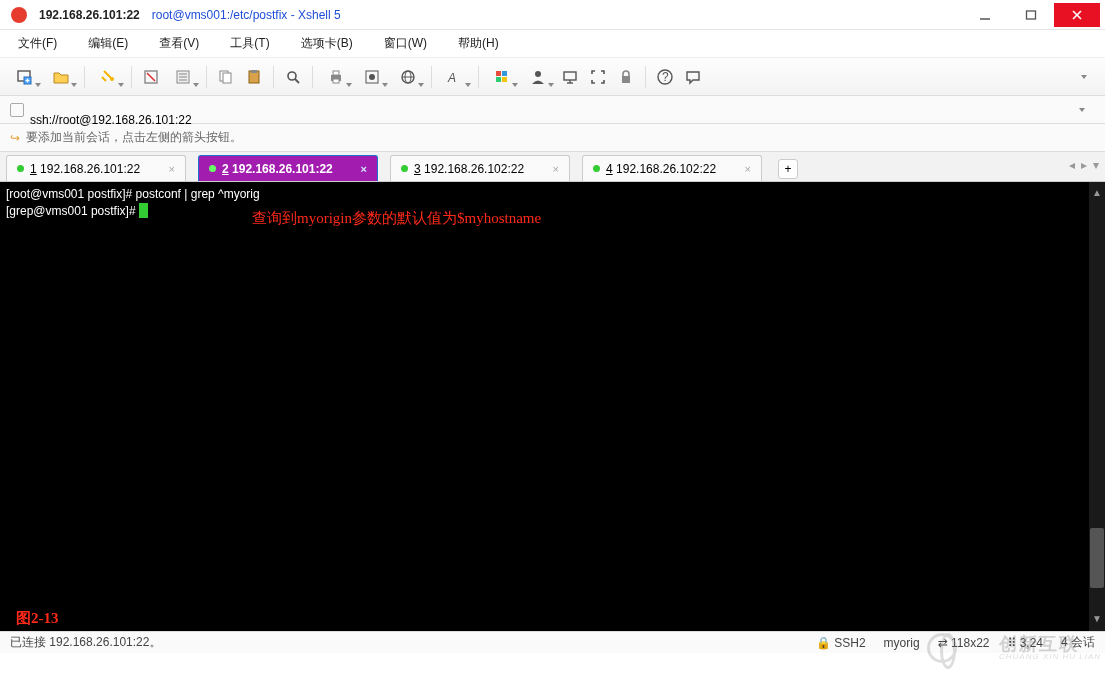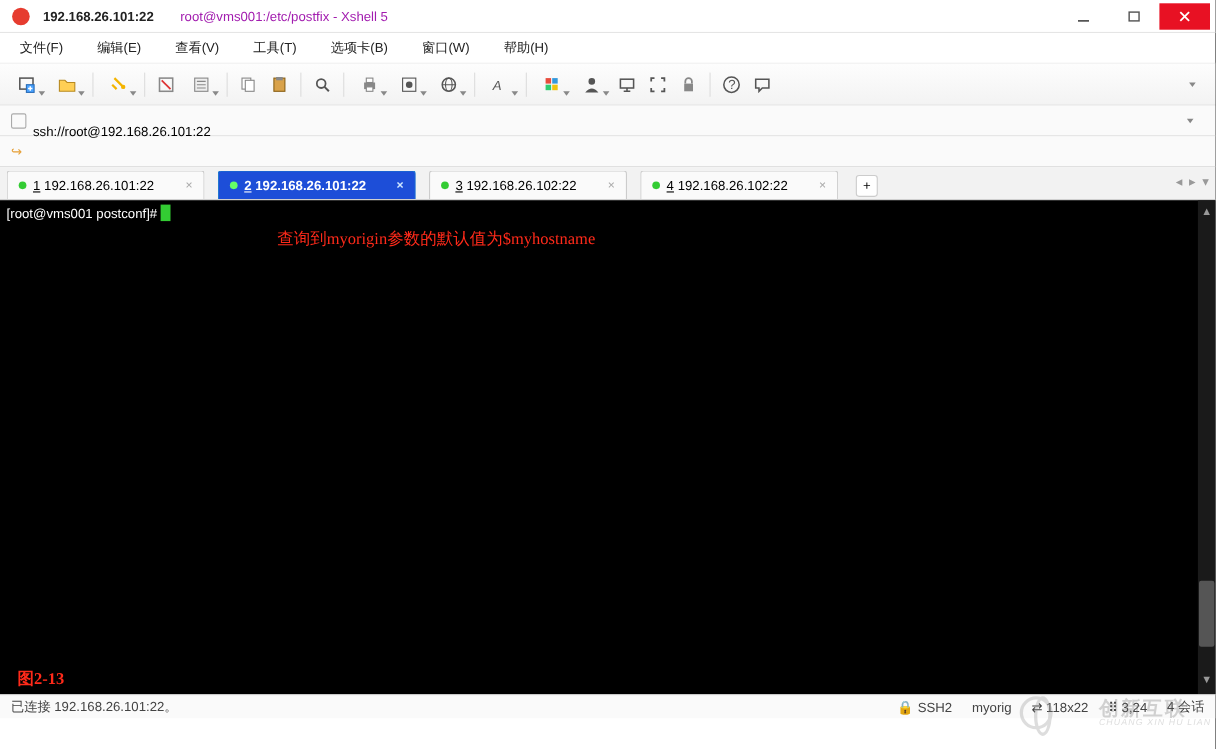--- a/index.html
+++ b/index.html
@@ -1,38 +1,38 @@
 <!DOCTYPE html>
 <html><head>
 <meta charset="utf-8">
 <style>
 *{margin:0;padding:0;box-sizing:border-box;font-family:"Microsoft YaHei",Tahoma,Arial,sans-serif;font-size:12px;}
 body{background:#fff;width:1105px;height:681px;overflow:hidden;position:relative;}
 .titlebar{height:30px;background:#fff;border-bottom:1px solid #e5e5e5;display:flex;align-items:center;padding:0 5px;}
 .app-icon{width:16px;height:16px;background:#e63c2f;border-radius:50%;margin:0 6px;}
 .title-main{font-weight:bold;color:#222;margin-left:6px;}
-.title-sub{color:#a21caf;margin-left:24px;}
+.title-sub{color:#1d4ed8;margin-left:12px;}
 .winbtns{margin-left:auto;display:flex;}
 .winbtn{width:46px;height:24px;display:flex;align-items:center;justify-content:center;color:#555;}
 .winbtn.close{background:#e81123;color:#fff;}
 .menubar{height:28px;display:flex;align-items:center;padding:0 10px;gap:15px;border-bottom:1px solid #eee;}
 .menuitem{padding:4px 8px;color:#222;}
 .toolbar{height:38px;display:flex;align-items:center;padding:0 8px;gap:2px;border-bottom:1px solid #ddd;background:linear-gradient(#fdfdfd,#f3f3f3);}
 .tbtn{width:26px;height:26px;display:flex;align-items:center;justify-content:center;color:#555;border-radius:2px;position:relative;}
 .tbtn.dd{width:34px;}
 .tbtn svg{pointer-events:none;}
 .tsep{width:1px;height:22px;background:#ddd;margin:0 4px;}
 .caret{position:absolute;right:1px;bottom:3px;border-left:3px solid transparent;border-right:3px solid transparent;border-top:4px solid #888;}
 .addressbar{height:28px;display:flex;align-items:center;padding:0 10px;border-bottom:1px solid #ddd;background:#fafafa;gap:6px;}
 .addr-icon{width:14px;height:14px;border:1px solid #aaa;border-radius:2px;}
 .hintbar{height:28px;display:flex;align-items:center;padding:0 10px;border-bottom:1px solid #ddd;background:#fafafa;color:#666;gap:6px;}
 .hint-icon{color:#e6a23c;}
 .tabbar{height:30px;display:flex;align-items:flex-end;background:#f2f2f2;border-bottom:1px solid #ccc;padding-left:6px;position:relative;}
 .tab{height:26px;display:flex;align-items:center;padding:0 10px;border:1px solid #ccc;border-bottom:none;background:#fafafa;margin-right:12px;border-radius:3px 3px 0 0;gap:6px;min-width:180px;}
-.tab.active{background:#1d4ed8;color:#fff;font-weight:bold;border-color:#1a75cf;}
+.tab.active{background:#a21caf;color:#fff;font-weight:bold;border-color:#1a75cf;}
 .tab .dot{width:7px;height:7px;border-radius:50%;background:#3c3;display:inline-block;}
 .tab .x{margin-left:auto;color:#aaa;font-size:11px;}
 .tab.active .x{color:#cfe6ff;}
 .tab u{text-decoration:underline;}
 .newtab{width:20px;height:20px;border:1px solid #ccc;border-radius:3px;display:flex;align-items:center;justify-content:center;background:#fff;margin-left:4px;margin-bottom:2px;}
 .tab-rbtns{position:absolute;right:6px;top:6px;display:flex;gap:6px;color:#999;}
 .terminal{background:#000;color:#fff;font-family:"Consolas","Courier New",monospace;font-size:14px;padding:4px 6px;height:449px;position:relative;line-height:17px;overflow:hidden;}
 .terminal .ln{white-space:pre;}
 .terminal .red-u{color:#ff3b30;font-weight:bold;text-decoration:underline;}
 .terminal .annot{color:#ff2a1a;font-weight:normal;position:absolute;left:252px;top:28px;font-family:"Microsoft YaHei";font-size:15px;}
@@ -233,20 +233,21 @@
 <div class="addressbar">
   <span class="addr-icon"></span>
   <span style="flex:1;margin-top:20px;">ssh://root@192.168.26.101:22</span>
   <div class="tbtn">
       <span class="caret" style="position:static;"></span>
     </div>
 </div>
 
 <div class="hintbar">
   <span class="hint-icon">↪</span>
+  <span>要添加当前会话，点击左侧的箭头按钮。</span>
 </div>
 
 <div class="tabbar">
   <div class="tab">
       <span class="dot"></span>
       <span><u>1</u> <span>192.168.26.101:22</span></span>
       <span class="x">×</span>
     </div>
   <div class="tab active">
       <span class="dot" style="background:#6f6"></span>
@@ -265,21 +266,22 @@
     </div>
   <div class="newtab">+</div>
   <div class="tab-rbtns">
       <span>◂</span>
       <span>▸</span>
       <span>▾</span>
     </div>
 </div>
 
 <div class="terminal">
-  <div class="ln"><span>[root@vms001 postconf]# </span><span class="cursor"></span></div>
+  <div class="ln">[root@vms001 postfix]# postconf | grep ^myorig</div>
+  <div class="ln"><span>[grep@vms001 postfix]# </span><span class="cursor"></span></div>
   <div class="annot">查询到myorigin参数的默认值为$myhostname</div>
   <div class="figlabel">图2-13</div>
   <div class="term-scroll">
     <span class="arrow">▲</span>
     <div class="thumb"></div>
     <span class="arrow" style="margin-bottom:2px;">▼</span>
   </div>
 </div>
 
 <div class="statusbar">

